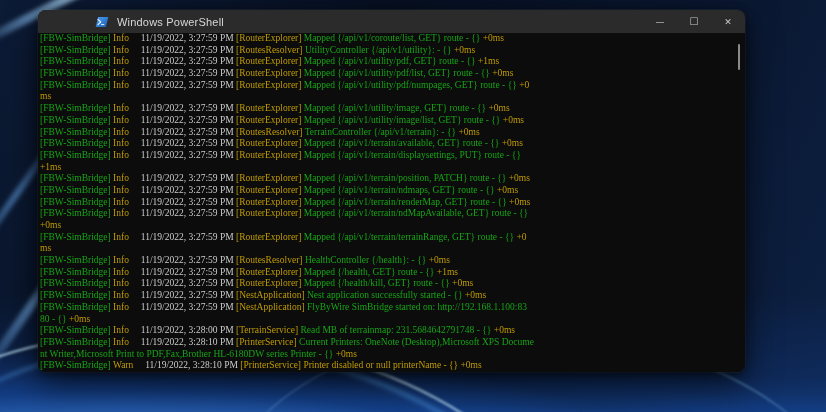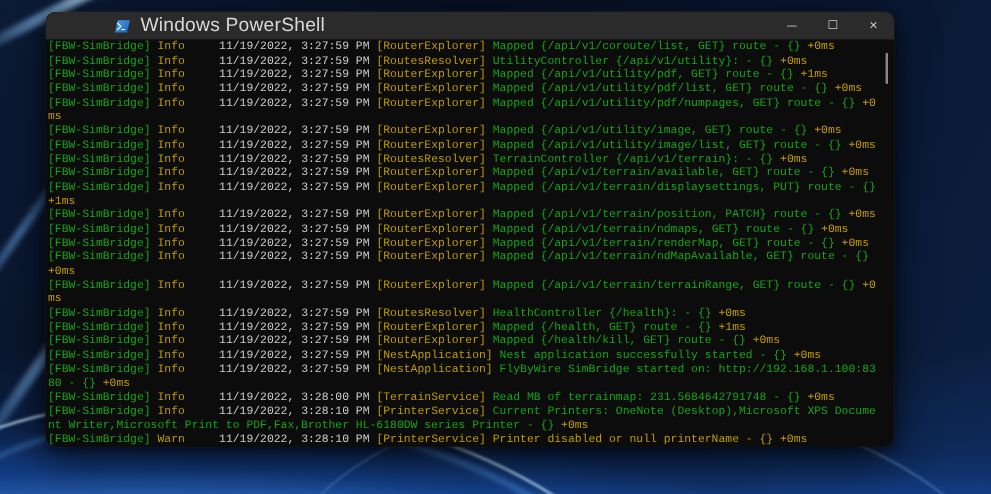--- a/index.html
+++ b/index.html
@@ -29,29 +29,29 @@
   #arc1{left:-160px;bottom:-355px;width:740px;height:430px;border-top:3px solid rgba(200,235,255,.75);transform:rotate(7deg);filter:blur(1px);}
   #arc2{left:220px;bottom:-310px;width:640px;height:390px;border-top:2px solid rgba(150,210,255,.5);transform:rotate(4deg);filter:blur(1px);}
   #arc3{left:-120px;bottom:-370px;width:700px;height:430px;border-top:5px solid rgba(90,170,250,.45);transform:rotate(9deg);filter:blur(2px);}
 
   
   #window{position:absolute;left:38px;top:10px;width:707px;height:362px;
     border-radius:8px;background:#0c0c0c;overflow:hidden;
     box-shadow:0 12px 34px rgba(0,0,0,.62),0 2px 8px rgba(0,0,0,.5),0 0 0 1px rgba(255,255,255,.07);}
   #titlebar{height:23px;background:#2b2b2b;display:flex;align-items:center;}
   #title-icon{margin-left:57px;width:14px;height:14px;flex:0 0 auto;}
-  #window-title{margin-left:8px;color:#d8d8d8;font-size:16px;letter-spacing:.2px;}
+  #window-title{margin-left:8px;color:#d8d8d8;font-size:11px;letter-spacing:.2px;}
   #controls{margin-left:auto;display:flex;height:100%;}
   .ctrl{width:34px;height:100%;display:flex;align-items:center;justify-content:center;
     color:#c9c9c9;font-size:9px;font-family:"DejaVu Sans",sans-serif;cursor:default;}
   .ctrl.max{font-size:10px;}
   
   #terminal-output{position:absolute;top:23px;left:0;right:0;bottom:0;background:#0c0c0c;
     padding-left:2px;white-space:pre;
-    font-family:Liberation Mono, monospace;
+    font-family:Liberation Serif, serif;
     font-size:9.5px;line-height:11.7px;}
   .row{height:11.7px;}
   .c-g{color:var(--green);}
   .c-y{color:var(--yellow);}
   .c-w{color:var(--white);}
   #scrollbar-thumb{position:absolute;right:5px;top:34px;width:2px;height:26px;background:#8a8a8a;border-radius:1px;}
 </style>
 </head>
 <body>
 

